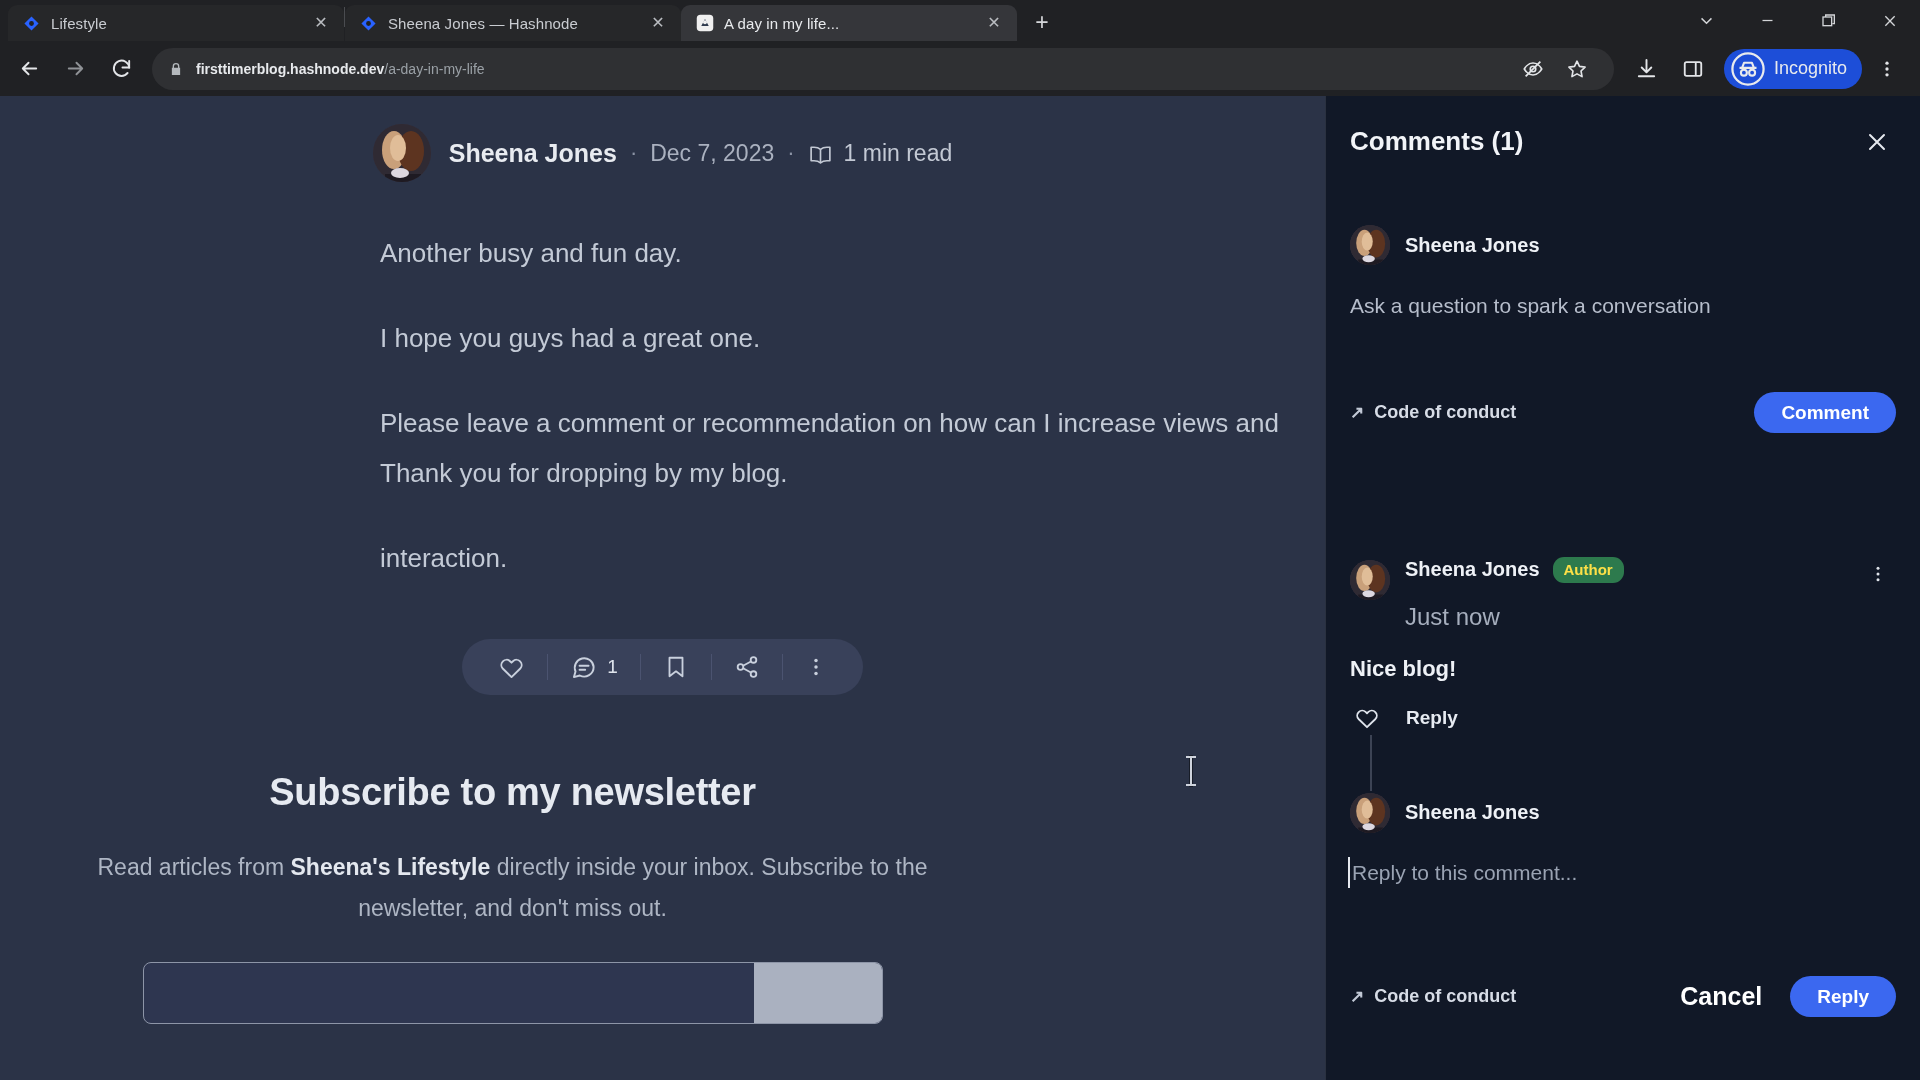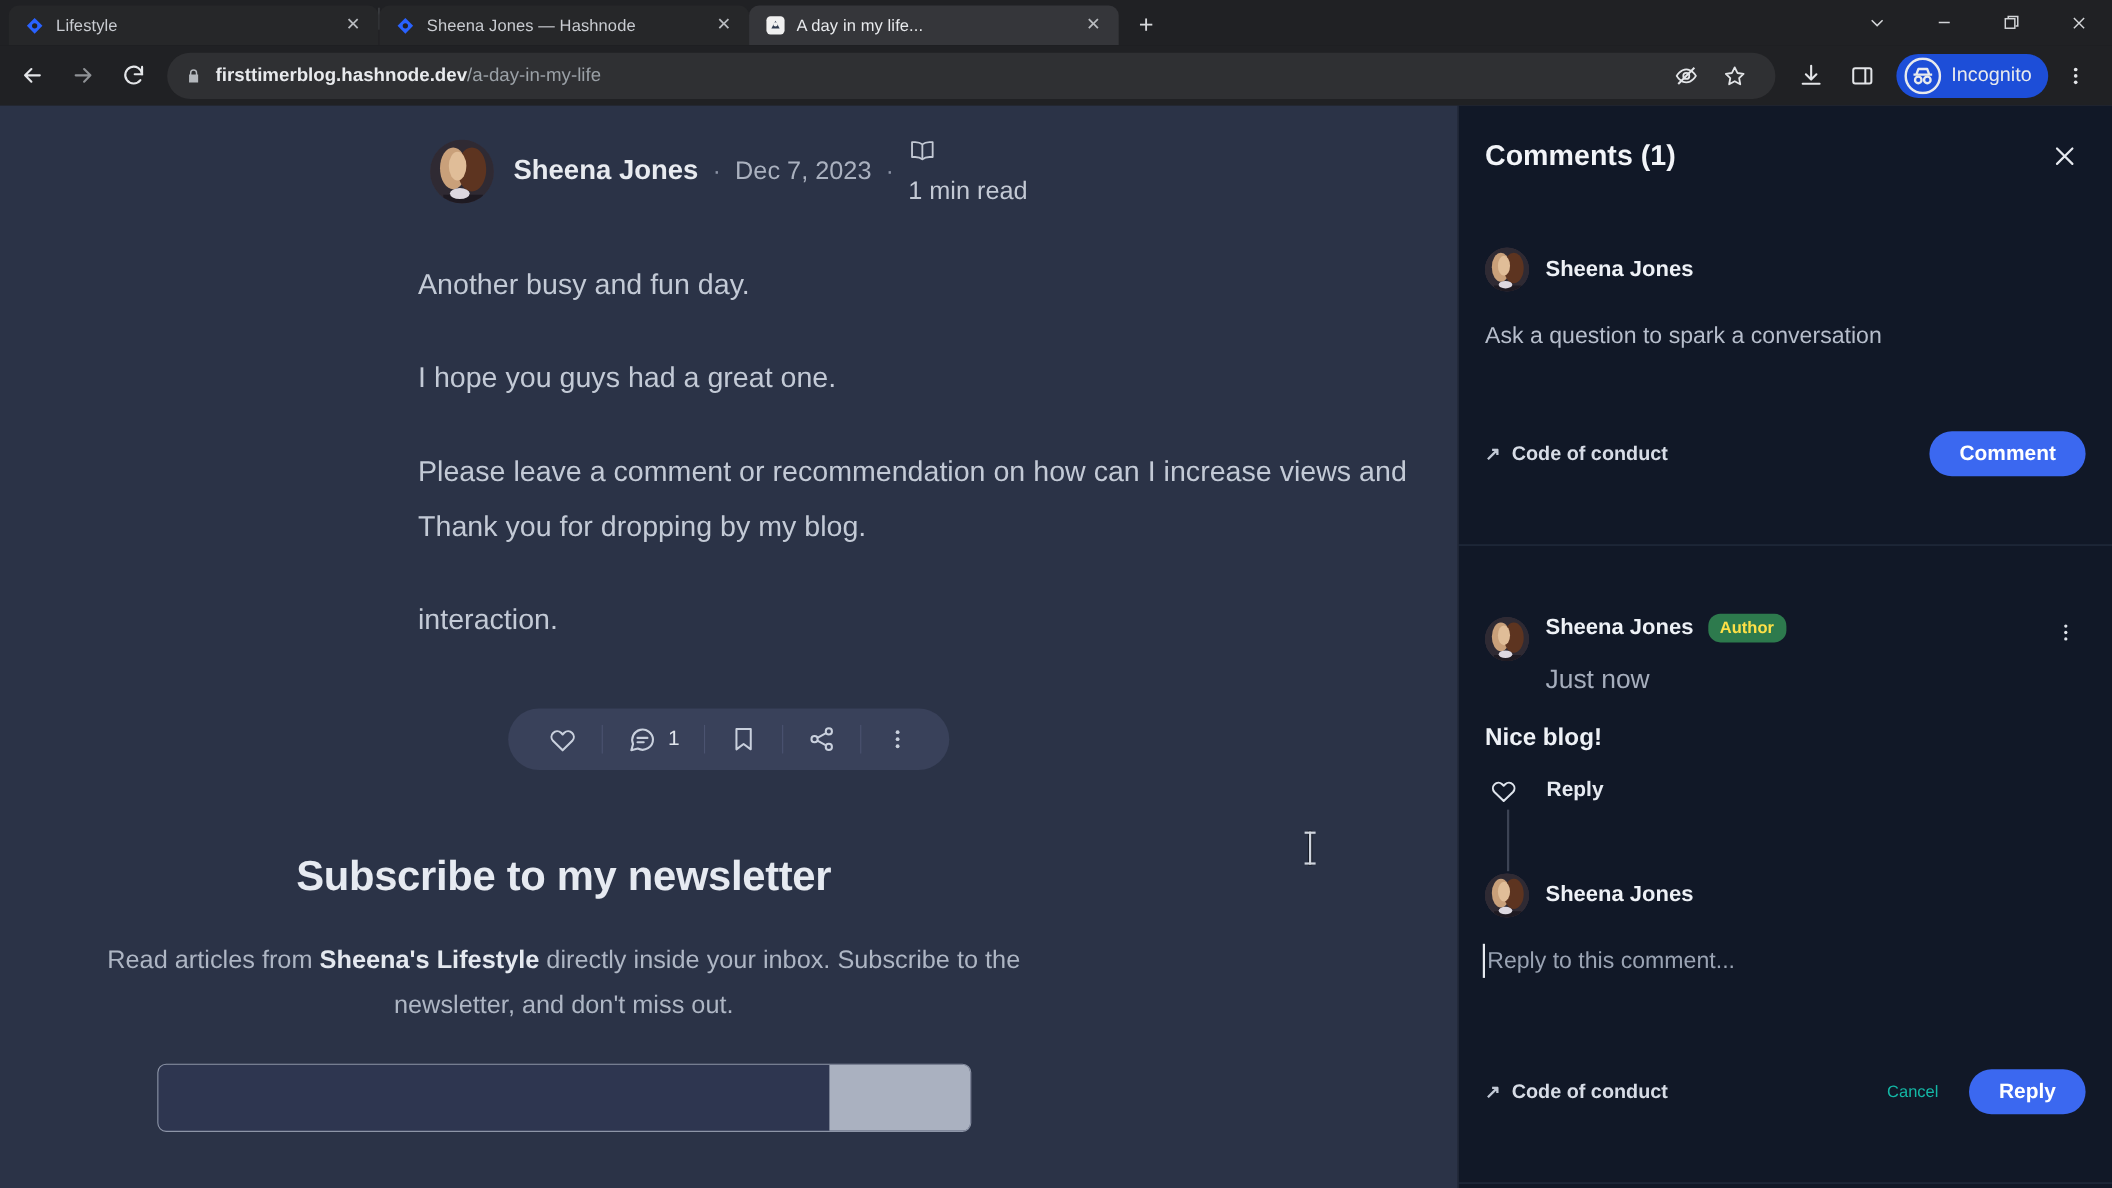--- a/index.html
+++ b/index.html
@@ -58,21 +58,21 @@
   }
   .tb-btn {
     width:42px; height:42px; border-radius:50%; display:flex;
     align-items:center; justify-content:center; color:#e3e5e8; flex:0 0 42px;
   }
   .omnibox {
     flex:1; height:42px; background:#2f3033; border-radius:21px;
     display:flex; align-items:center; padding:0 16px; gap:12px; margin:0 8px 0 6px;
     min-width:0;
   }
-  .omni-url { font-size:17px; color:#9aa0a6; white-space:nowrap; overflow:hidden; }
+  .omni-url { font-size:14px; color:#9aa0a6; white-space:nowrap; overflow:hidden; }
   .omni-url b { color:#e8eaed; font-weight:700; }
   .omni-right { display:flex; align-items:center; gap:2px; margin-left:auto; }
   .incognito-pill {
     height:40px; background:#1d4ed8; border-radius:20px; display:flex;
     align-items:center; gap:9px; padding:0 15px 0 7px; margin-left:6px; flex:0 0 auto;
   }
   .incognito-pill span { color:#e8eaed; font-size:18px; white-space:nowrap; }
 
   
   .viewport { flex:1; position:relative; background:#2b3347; overflow:hidden; }
@@ -88,21 +88,21 @@
     margin-bottom:46px;
   }
   .avatar {
     border-radius:50%; overflow:hidden; flex:0 0 auto;
     background:#3a3340; display:block;
   }
   .pm-avatar { width:58px; height:58px; margin-right:18px; }
   .pm-name { color:#e8ebf0; font-weight:700; font-size:25px; }
   .pm-dot { color:#8c94a6; margin:0 13px; font-size:22px; }
   .pm-date { color:#aab1bf; font-size:23px; }
-  .pm-read { color:#c3c9d4; font-size:23px; display:flex; align-items:flex-start; gap:11px;flex-direction:column; }
+  .pm-read { color:#c3c9d4; font-size:23px; display:flex; align-items:flex-end; gap:11px; }
 
   .body-copy { padding:0 0 0 380px; width:1325px; }
   .body-copy p {
     color:#c3cad6; font-size:26px; line-height:50px; margin-bottom:35px;
     white-space:nowrap;
   }
 
   .actionbar {
     margin:56px 0 0 0; display:flex; justify-content:center;
   }
@@ -154,21 +154,21 @@
   .comp-foot {
     display:flex; align-items:center; justify-content:space-between;
     margin-top:74px; padding-bottom:22px;
   }
   .coc { display:flex; align-items:center; gap:10px; color:#d7dce6; font-size:18px; font-weight:700; }
   .coc-arrow { font-size:17px; color:#c2c9d6; }
   .btn-primary {
     background:#3b68f0; color:#fff; font-size:19px; font-weight:700;
     border-radius:22px; padding:11px 27px; line-height:1;
   }
-  .btn-text { color:#14b8a6; font-size:15px; font-weight:400; padding:11px 6px; }
+  .btn-text { color:#ffffff; font-size:25px; font-weight:700; padding:11px 6px; }
 
   .cm-divider { height:1px; background:#273043; }
 
   .comment-item { padding:22px 24px 0 24px; position:relative; }
   .ci-top { display:flex; align-items:flex-start; gap:15px; }
   .ci-avatar { width:40px; height:40px; margin-top:3px; }
   .ci-names { flex:1; }
   .ci-nameline { display:flex; align-items:center; gap:13px; }
   .ci-name { color:#eef1f6; font-size:20px; font-weight:700; }
   .badge-author {

